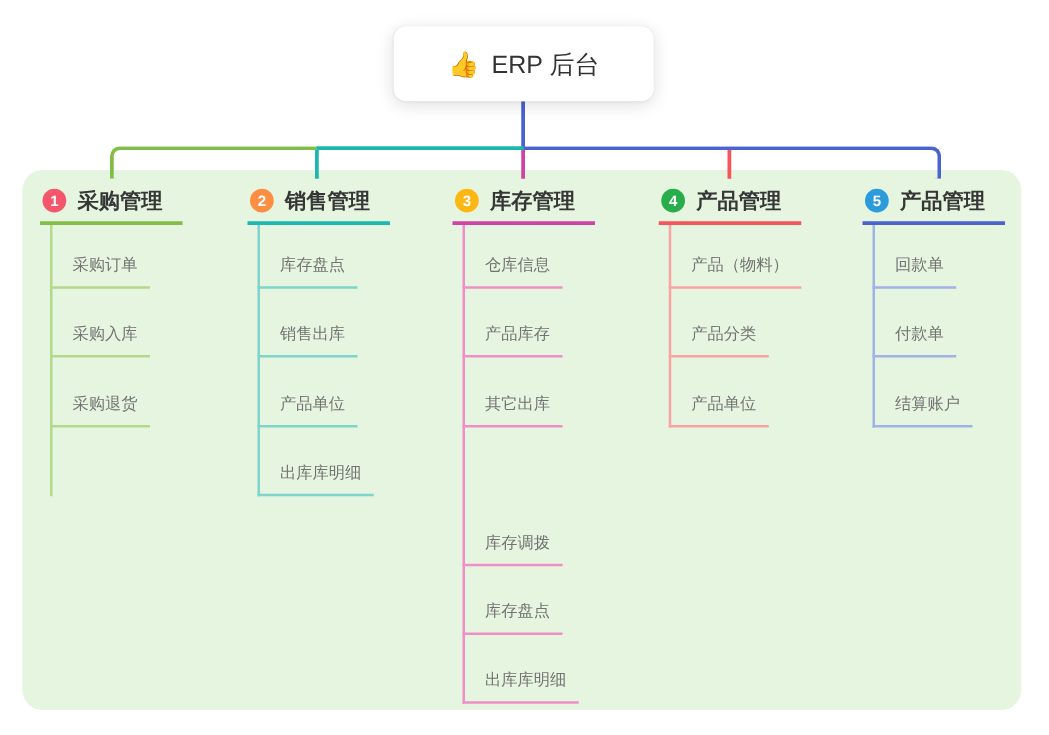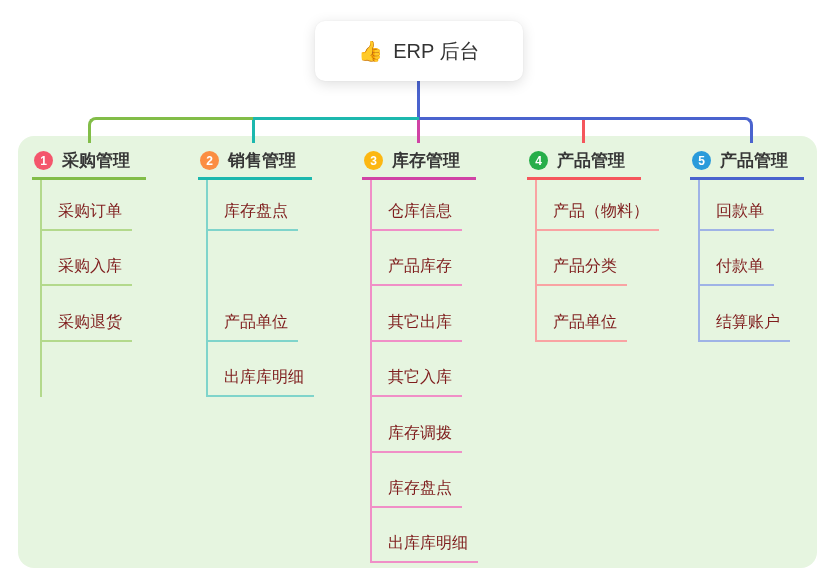--- a/index.html
+++ b/index.html
@@ -44,22 +44,22 @@
     display:flex; align-items:center; justify-content:center; flex:0 0 auto;
   }
   .hdr-title { font-size:17px; font-weight:bold; color:#363636; white-space:nowrap; }
   .hdr-line { position:absolute; left:0; top:34px; width:114px; height:3px; background:var(--line); }
   .rail { position:absolute; left:8px; top:37px; width:2px; background:var(--soft); }
   .rail.n4 { height:217px; }
   .rail.n7 { height:383px; }
   .rail.n3 { height:162px; }
   .item {
     position:absolute; left:8px; white-space:nowrap; cursor:pointer;
-    font-size:16px; line-height:20px; color:#7f1d1d;
-    padding:0 10px 7px 18px; border-bottom:2px solid var(--soft);font-family:Liberation Mono, monospace;
+    font-size:13px; line-height:20px; color:#737373;
+    padding:0 10px 7px 18px; border-bottom:2px solid var(--soft);
   }
   .i0{top:59px}.i1{top:114px}.i2{top:170px}.i3{top:225px}.i4{top:281px}.i5{top:336px}.i6{top:391px}
   .b0{left:32px}.b1{left:198px}.b2{left:362px}.b3{left:527px}.b4{left:690px}
 </style>
 </head>
 <body>
 
 <div id="canvas">
 
   <div id="panel" style="background: rgb(230, 245, 224);"></div>
@@ -90,35 +90,35 @@
   </div>
 
   <div class="branch b1" style="--line: #1cb8ae; --soft: #7fd4cb; --badge: #fb8e42;">
     <div class="hdr">
       <span class="badge">2</span>
       <span class="hdr-title">销售管理</span>
     </div>
     <div class="hdr-line"></div>
     <div class="rail n4"></div>
     <div class="item i0">库存盘点</div>
+    <div class="item i1">销售出库</div>
     <div class="item i2">产品单位</div>
     <div class="item i3">出库库明细</div>
   </div>
 
   <div class="branch b2" style="--line: #d043a5; --soft: #f08fc7; --badge: #fcb712;">
     <div class="hdr">
       <span class="badge">3</span>
       <span class="hdr-title">库存管理</span>
     </div>
     <div class="hdr-line"></div>
     <div class="rail n7"></div>
     <div class="item i0">仓库信息</div>
     <div class="item i1">产品库存</div>
     <div class="item i2">其它出库</div>
-    <div class="item i3">其它入库</div>
     <div class="item i4">库存调拨</div>
     <div class="item i5">库存盘点</div>
     <div class="item i6">出库库明细</div>
   </div>
 
   <div class="branch b3" style="--line: #f5565c; --soft: #f9a3a3; --badge: #27ae4a;">
     <div class="hdr">
       <span class="badge">4</span>
       <span class="hdr-title">产品管理</span>
     </div>

